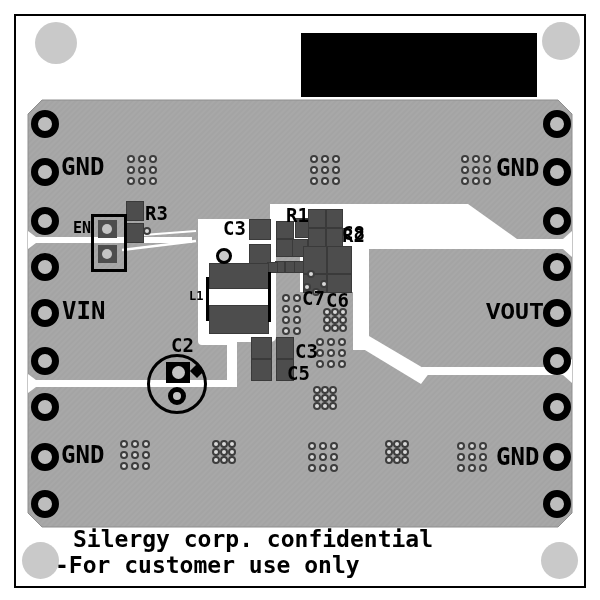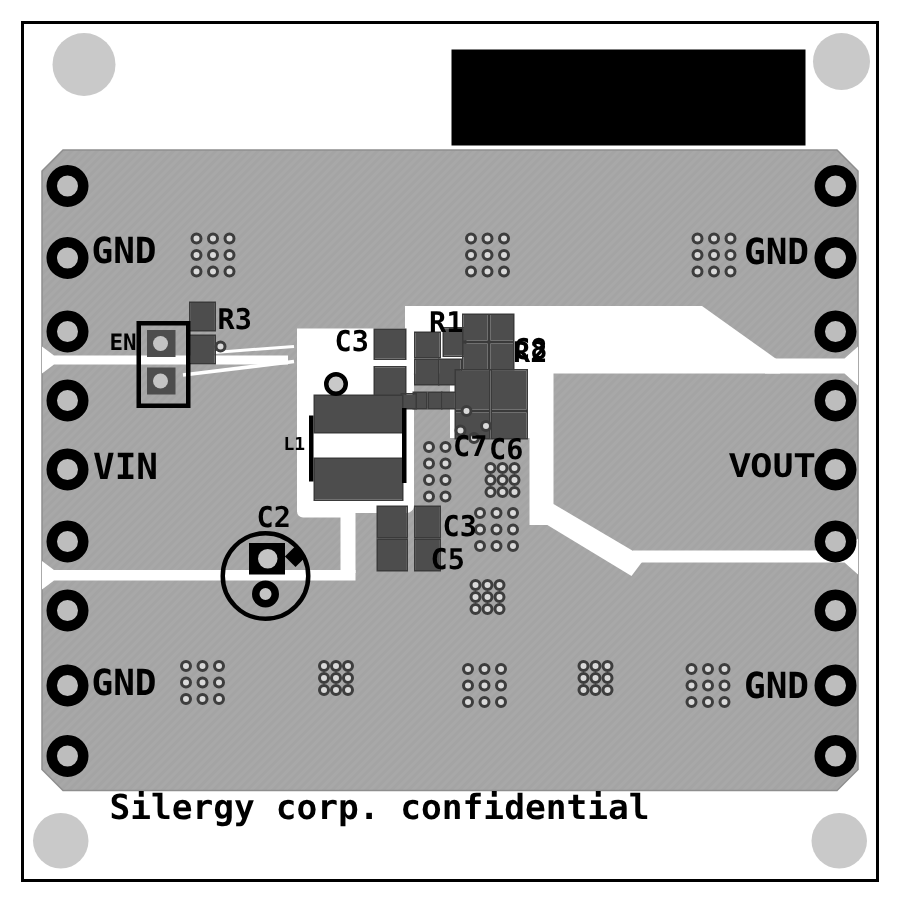--- a/index.html
+++ b/index.html
@@ -268,13 +268,14 @@
   <div class="txt refdes" style="left:342px;top:224px;">C8</div>
   <div class="txt refdes" style="left:342px;top:226px;">R2</div>
   <div class="txt refdes" style="left:189px;top:290px;font-size:12px;">L1</div>
   <div class="txt refdes" style="left:302px;top:289px;">C7</div>
   <div class="txt refdes" style="left:326px;top:291px;">C6</div>
   <div class="txt refdes" style="left:171px;top:336px;">C2</div>
   <div class="txt refdes" style="left:295px;top:342px;">C3</div>
   <div class="txt refdes" style="left:287px;top:364px;">C5</div>
 
   <div class="txt footer-line" style="left:73px;top:528px;">Silergy corp. confidential</div>
+  <div class="txt footer-line" style="left:55px;top:554px;">-For customer use only</div>
 </div>
 
 </body></html>

